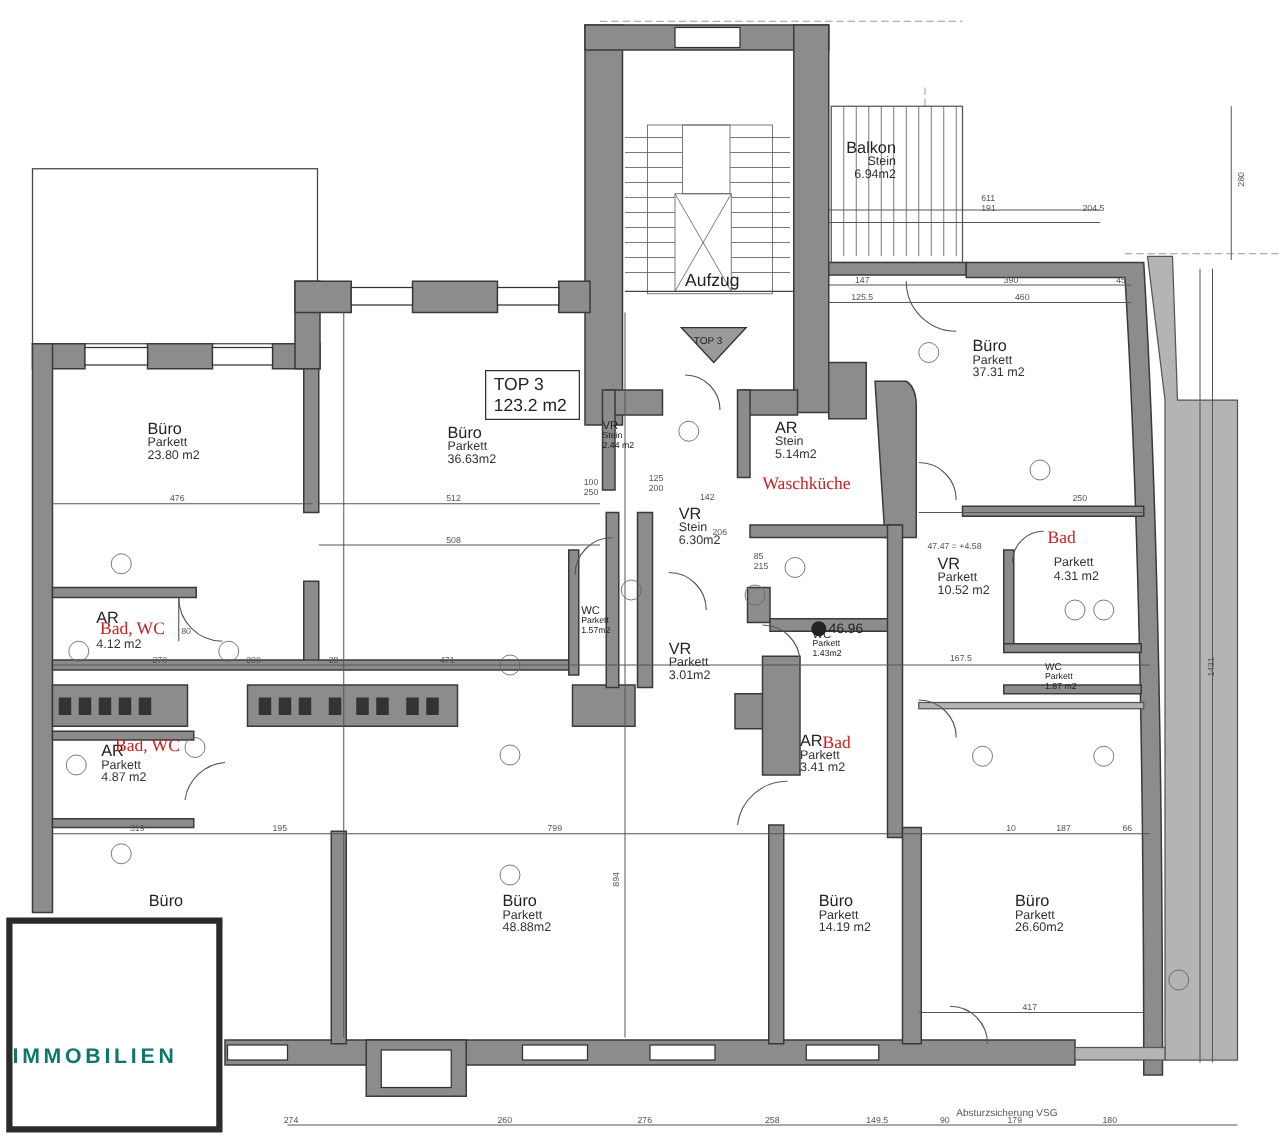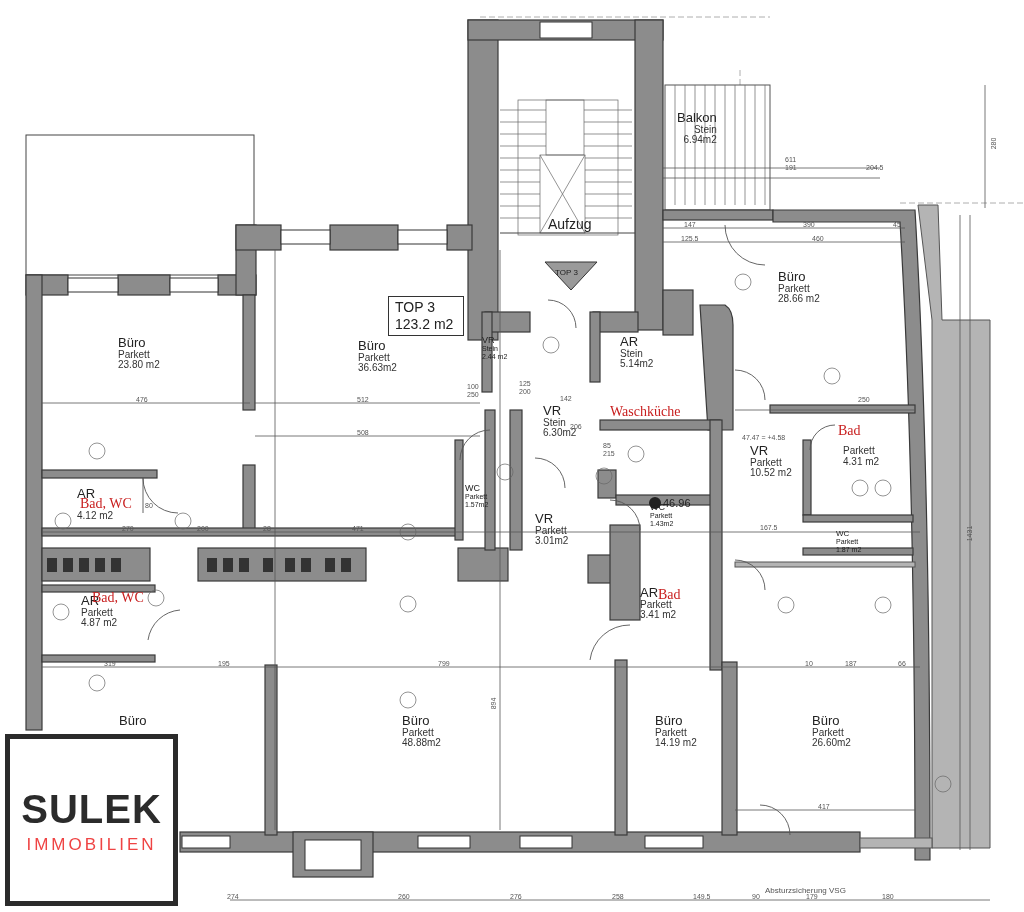--- a/index.html
+++ b/index.html
@@ -15,21 +15,21 @@
   .win{fill:#fff;stroke:#333;stroke-width:1;}
   .lbl{position:absolute;color:#222;white-space:nowrap;line-height:1.05;}
   .room-name{font-size:13px;}
   .room-mat{font-size:10px;color:#333;}
   .room-area{font-size:10px;color:#333;}
   .red{position:absolute;color:#c81e1e;font-family:"Liberation Serif",serif;font-size:14px;white-space:nowrap;}
   .dimt{position:absolute;font-size:7px;color:#555;white-space:nowrap;}
   .top3-box{position:absolute;left:388px;top:296px;width:76px;height:40px;border:1px solid #333;background:#fff;font-size:14px;color:#222;padding:2px 6px;box-sizing:border-box;line-height:1.2;}
   .logo{position:absolute;left:5px;top:734px;width:173px;height:172px;border:5px solid #2b2b2b;background:#fff;box-sizing:border-box;}
   .logo .l1{position:absolute;left:0;right:0;top:48px;text-align:center;font-size:40px;font-weight:bold;color:#2b2b2b;letter-spacing:1px;}
-  .logo .l2{position:absolute;left:0;right:0;top:96px;text-align:center;font-size:17px;color:#ef4444;letter-spacing:3px;}
+  .logo .l2{position:absolute;left:0;right:0;top:96px;font-size:17px;color:#0f766e;letter-spacing:3px;font-weight:bold;}
   .elev{position:absolute;left:548px;top:216px;font-size:14px;color:#222;}
   .top3-arrow{position:absolute;left:555px;top:268px;font-size:8px;color:#222;}
   .lev{position:absolute;font-size:11px;color:#222;}
 </style>
 </head>
 <body>
 
 <svg width="1024" height="912" viewBox="0 0 1024 912">
 
   <rect x="26" y="135" width="228" height="140" class="line"></rect>
@@ -259,21 +259,21 @@
   <div class="room-area">36.63m2</div>
 </div>
 <div class="lbl" style="left:677px;top:111px;text-align:right;">
   <div class="room-name">Balkon</div>
   <div class="room-mat">Stein</div>
   <div class="room-area">6.94m2</div>
 </div>
 <div class="lbl" style="left:778px;top:270px;">
   <div class="room-name">Büro</div>
   <div class="room-mat">Parkett</div>
-  <div class="room-area">28.66 m2</div>
+  <div class="room-area">37.31 m2</div>
 </div>
 <div class="lbl" style="left:482px;top:336px;font-size:8px;">
   <div style="font-size:9px;">VR</div>
   <div style="font-size:7px;">Stein</div>
   <div style="font-size:7px;">2.44 m2</div>
 </div>
 <div class="lbl" style="left:620px;top:335px;">
   <div class="room-name">AR</div>
   <div class="room-mat">Stein</div>
   <div class="room-area">5.14m2</div>
@@ -339,21 +339,21 @@
   <div class="room-name">Büro</div>
   <div class="room-mat">Parkett</div>
   <div class="room-area">14.19 m2</div>
 </div>
 <div class="lbl" style="left:812px;top:714px;">
   <div class="room-name">Büro</div>
   <div class="room-mat">Parkett</div>
   <div class="room-area">26.60m2</div>
 </div>
 
-<div class="red" style="left:610px;top:404px;">Waschküche</div>
+<div class="red" style="left:610px;top:380px;">Waschküche</div>
 <div class="red" style="left:838px;top:423px;">Bad</div>
 <div class="red" style="left:80px;top:496px;">Bad, WC</div>
 <div class="red" style="left:92px;top:590px;">Bad, WC</div>
 <div class="red" style="left:658px;top:587px;">Bad</div>
 
 <div class="dimt" style="left:136px;top:396px;">476</div>
 <div class="dimt" style="left:357px;top:396px;">512</div>
 <div class="dimt" style="left:357px;top:429px;">508</div>
 <div class="dimt" style="left:352px;top:525px;">471</div>
 <div class="dimt" style="left:263px;top:525px;">28</div>
@@ -391,15 +391,14 @@
 <div class="dimt" style="left:882px;top:893px;">180</div>
 <div class="dimt" style="left:227px;top:893px;">274</div>
 <div class="dimt" style="left:398px;top:893px;">260</div>
 <div class="dimt" style="left:510px;top:893px;">276</div>
 <div class="dimt" style="left:612px;top:893px;">258</div>
 <div class="dimt" style="left:693px;top:893px;">149.5</div>
 <div class="dimt" style="left:488px;top:700px;transform:rotate(-90deg);">894</div>
 <div class="dimt" style="left:962px;top:530px;transform:rotate(-90deg);">1431</div>
 
 <div class="logo">
-  <div class="l1">SULEK</div>
   <div class="l2">IMMOBILIEN</div>
 </div>
 
 </body></html>

